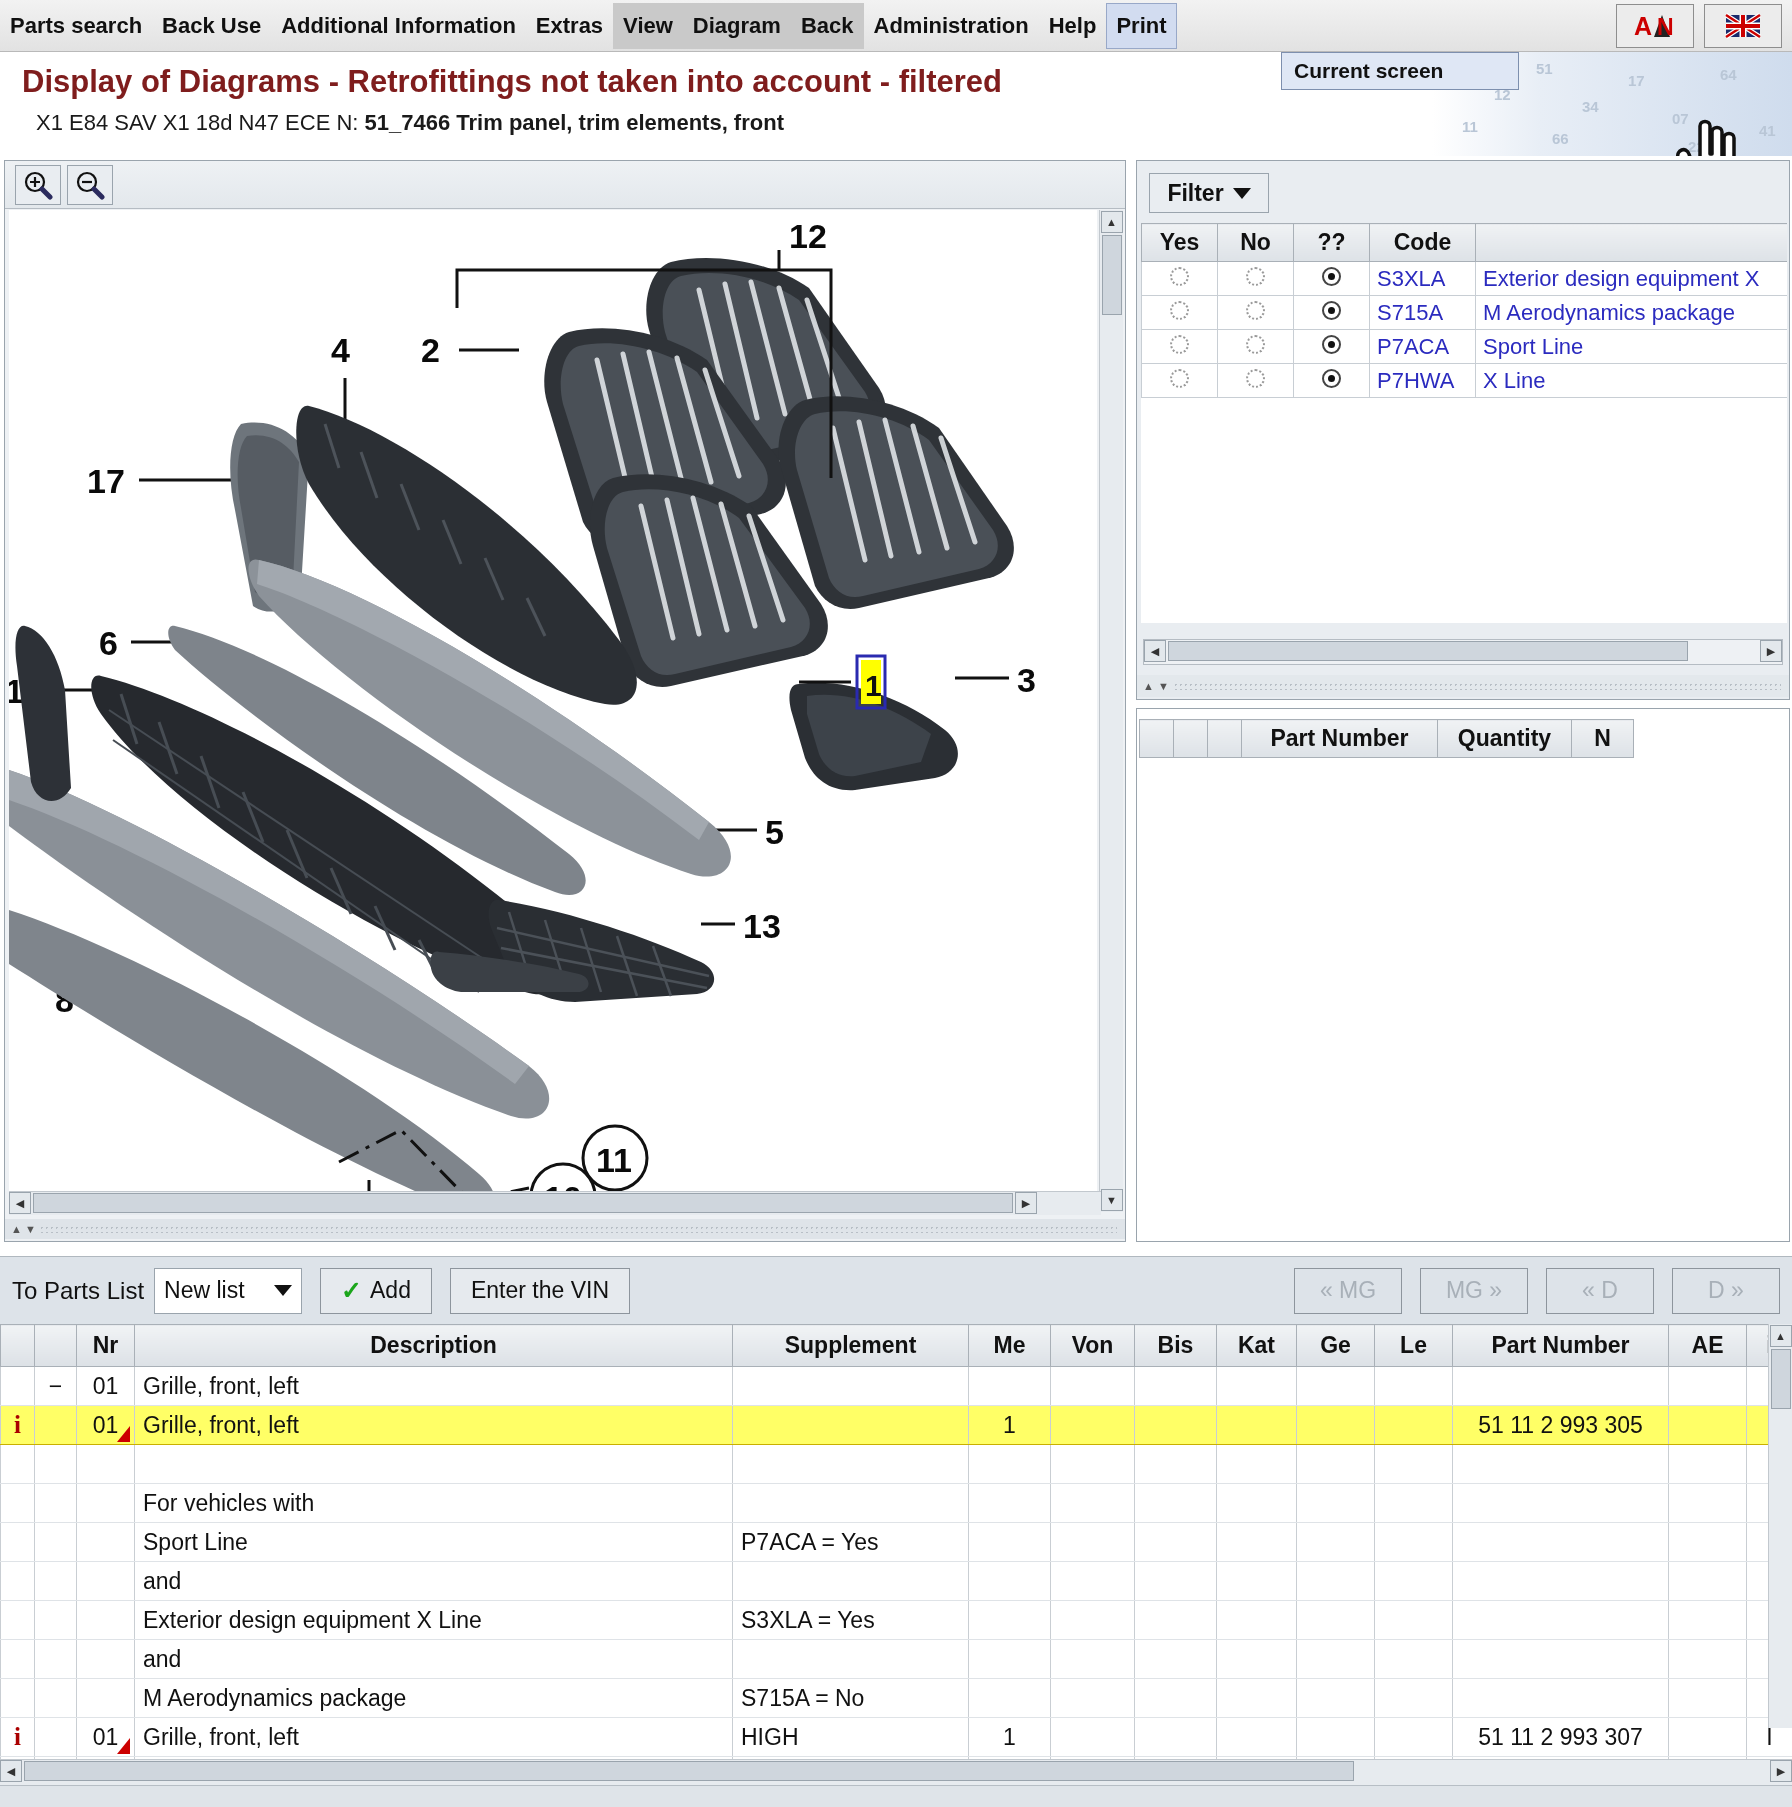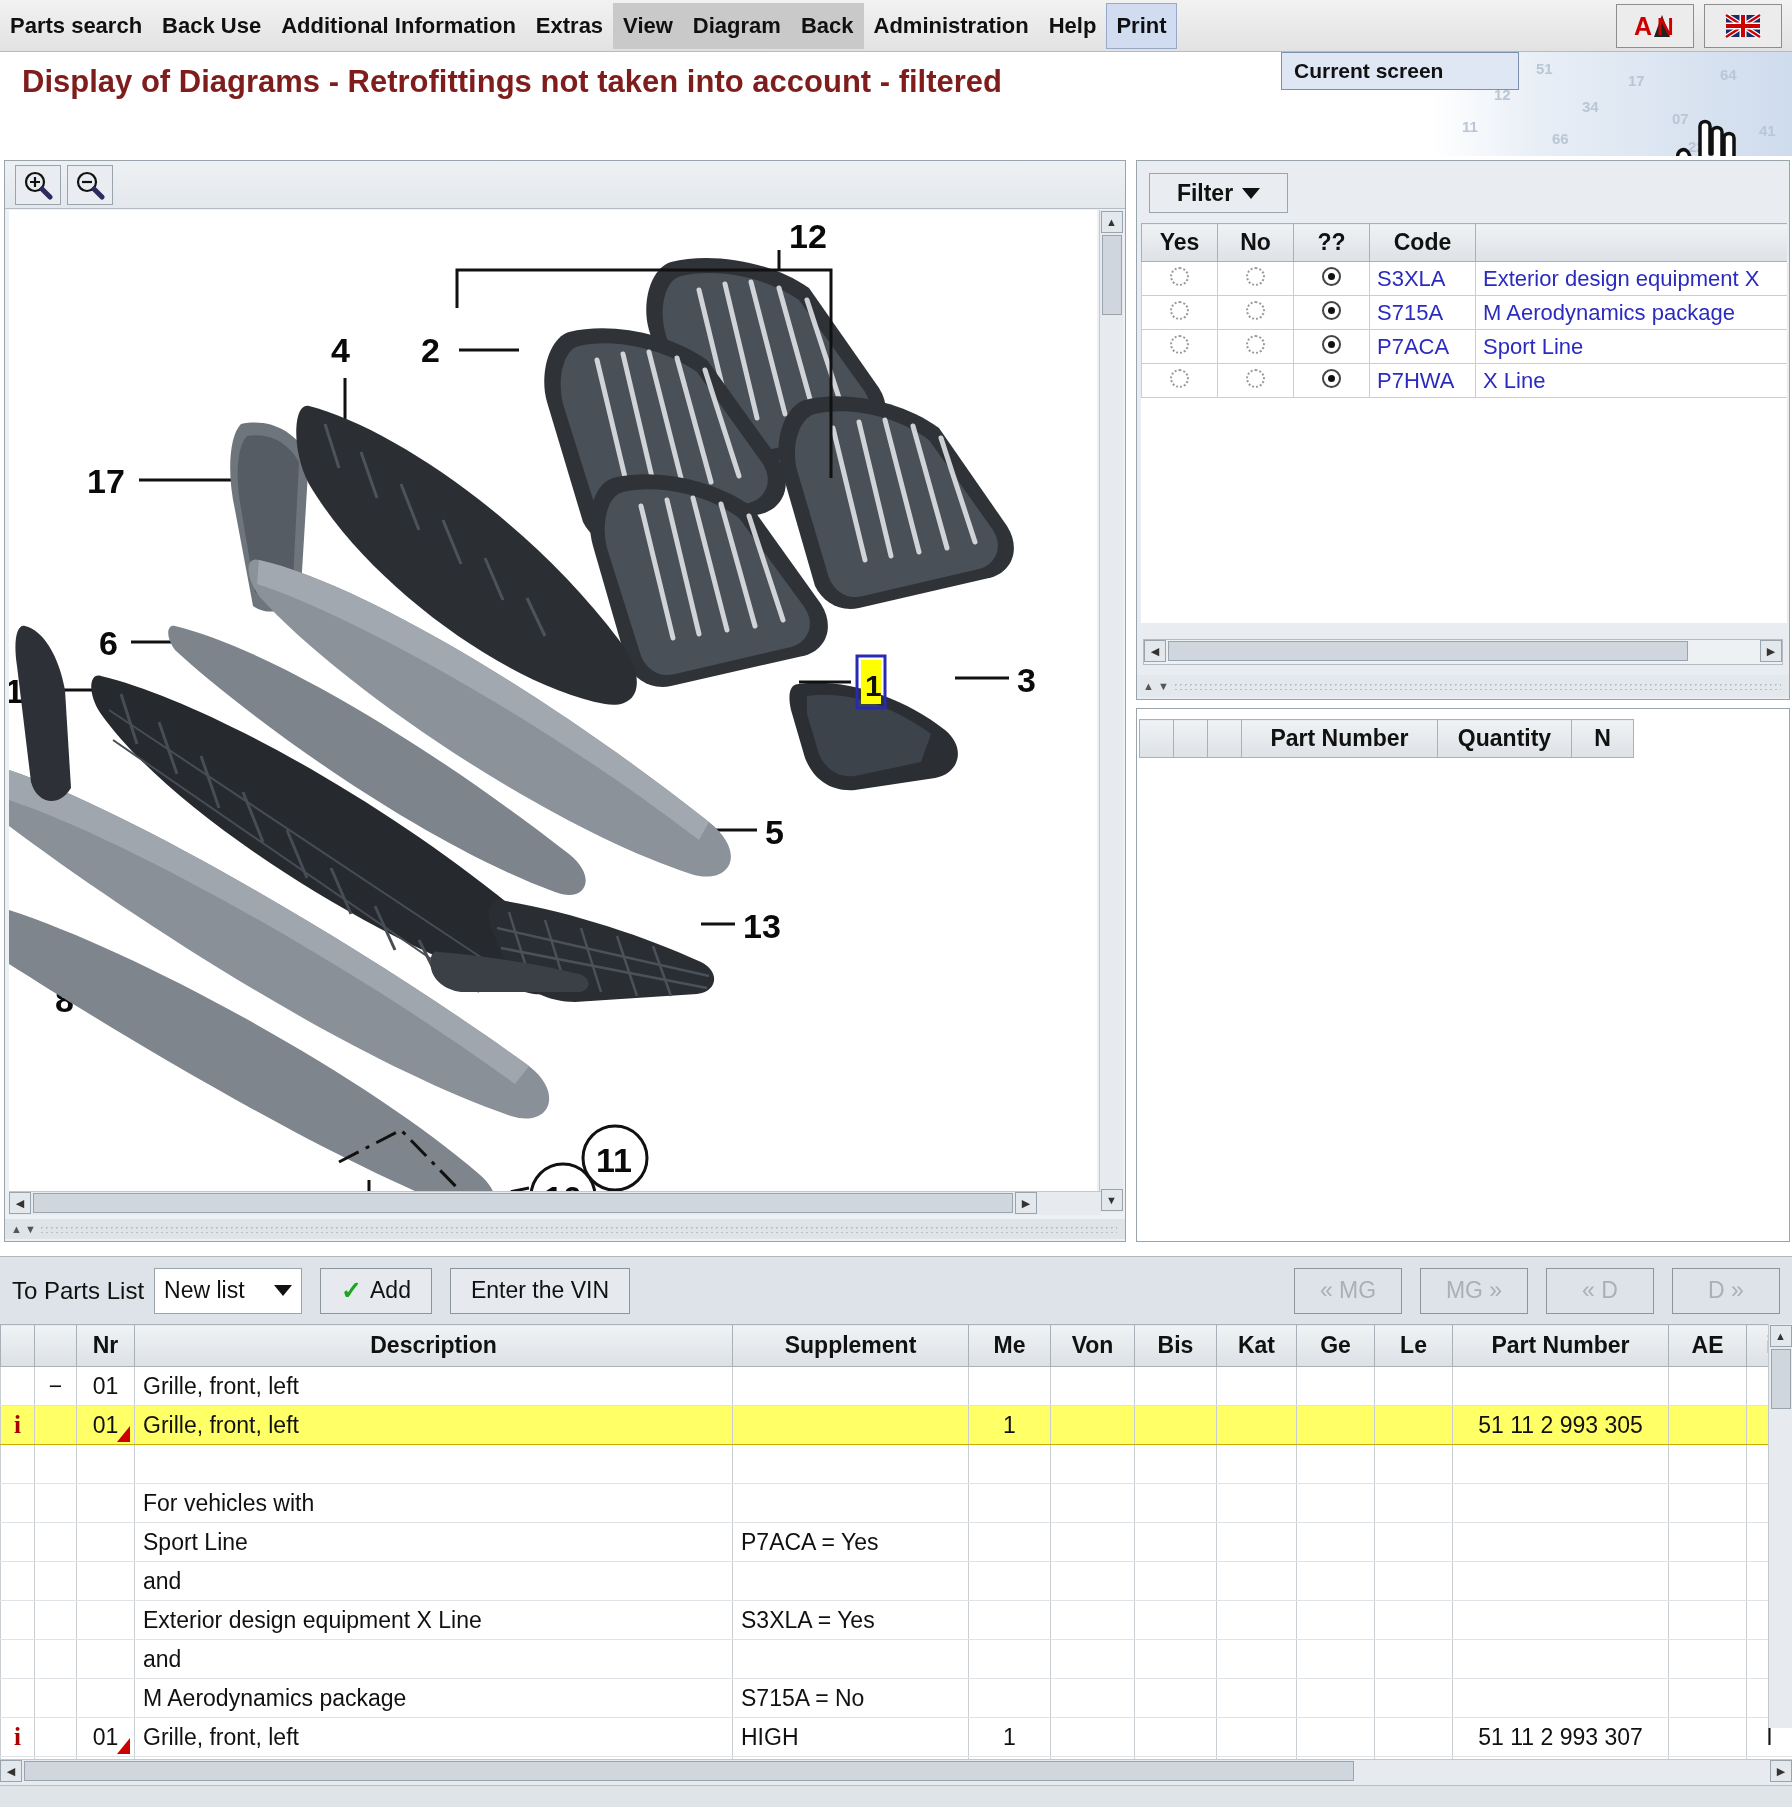--- a/index.html
+++ b/index.html
@@ -114,21 +114,21 @@
 
   
   #right-pane {
     position: absolute; left: 1136px; top: 160px; width: 654px; height: 1082px;
   }
   #filter-panel {
     position: absolute; left: 0; top: 0; width: 654px; height: 540px;
     border: 1px solid #9aa4ad; background: #e9edf1;
   }
   #filter-btn {
-    position: absolute; left: 12px; top: 12px; width: 139px; height: 40px;
+    position: absolute; left: 12px; top: 12px; width: 120px; height: 40px;
     background: #e9edf1; border: 1px solid #9aa4ad;
     display: flex; align-items: center; justify-content: center; gap: 9px;
     font-size: 23px; font-weight: bold; color: #111;
   }
   .tri-down { width:0; height:0; border-left:9px solid transparent; border-right:9px solid transparent; border-top:11px solid #111; }
   #opt-table {
     position: absolute; left: 4px; top: 62px; width: 646px; height: 400px;
     background: #fff; overflow: hidden;
   }
   table.grid { border-collapse: collapse; table-layout: fixed; }
@@ -280,20 +280,21 @@
     <span class="banner-num" style="left:150px;top:46px;">34</span>
     <span class="banner-num" style="left:30px;top:66px;">11</span>
     <span class="banner-num" style="left:196px;top:20px;">17</span>
     <span class="banner-num" style="left:240px;top:58px;">07</span>
     <span class="banner-num" style="left:288px;top:14px;">64</span>
     <span class="banner-num" style="left:327px;top:70px;">41</span>
     <span class="banner-num" style="left:120px;top:78px;">66</span>
     <span class="banner-num" style="left:256px;top:86px;">22</span>
   </div>
   <div id="title-main">Display of Diagrams - Retrofittings not taken into account - filtered</div>
+  <div id="title-sub"><span>X1 E84 SAV X1 18d N47 ECE  N: </span><b>51_7466</b><b> Trim panel, trim elements, front</b></div>
   <svg id="cursor-hand" width="74" height="92" viewBox="0 0 74 92">
     <path d="M28 12 C28 6 38 6 38 12 L38 40 L40 40 L40 18 C40 12 50 12 50 18 L50 44 L52 44 L52 24 C52 18 62 18 62 24 L62 56 C62 76 50 88 36 88 C22 88 12 78 10 64 L6 44 C4 36 14 32 17 40 L22 54 L28 54 Z" fill="#ffffff" stroke="#111111" stroke-width="3.5" stroke-linejoin="round"></path>
   </svg>
 </div>
 
 <div id="diagram-pane">
   <div id="diagram-toolbar">
     <div class="zbtn">
       <svg width="30" height="30" viewBox="0 0 30 30">
         <circle cx="12" cy="12" r="9" fill="none" stroke="#111" stroke-width="2.2"></circle>

